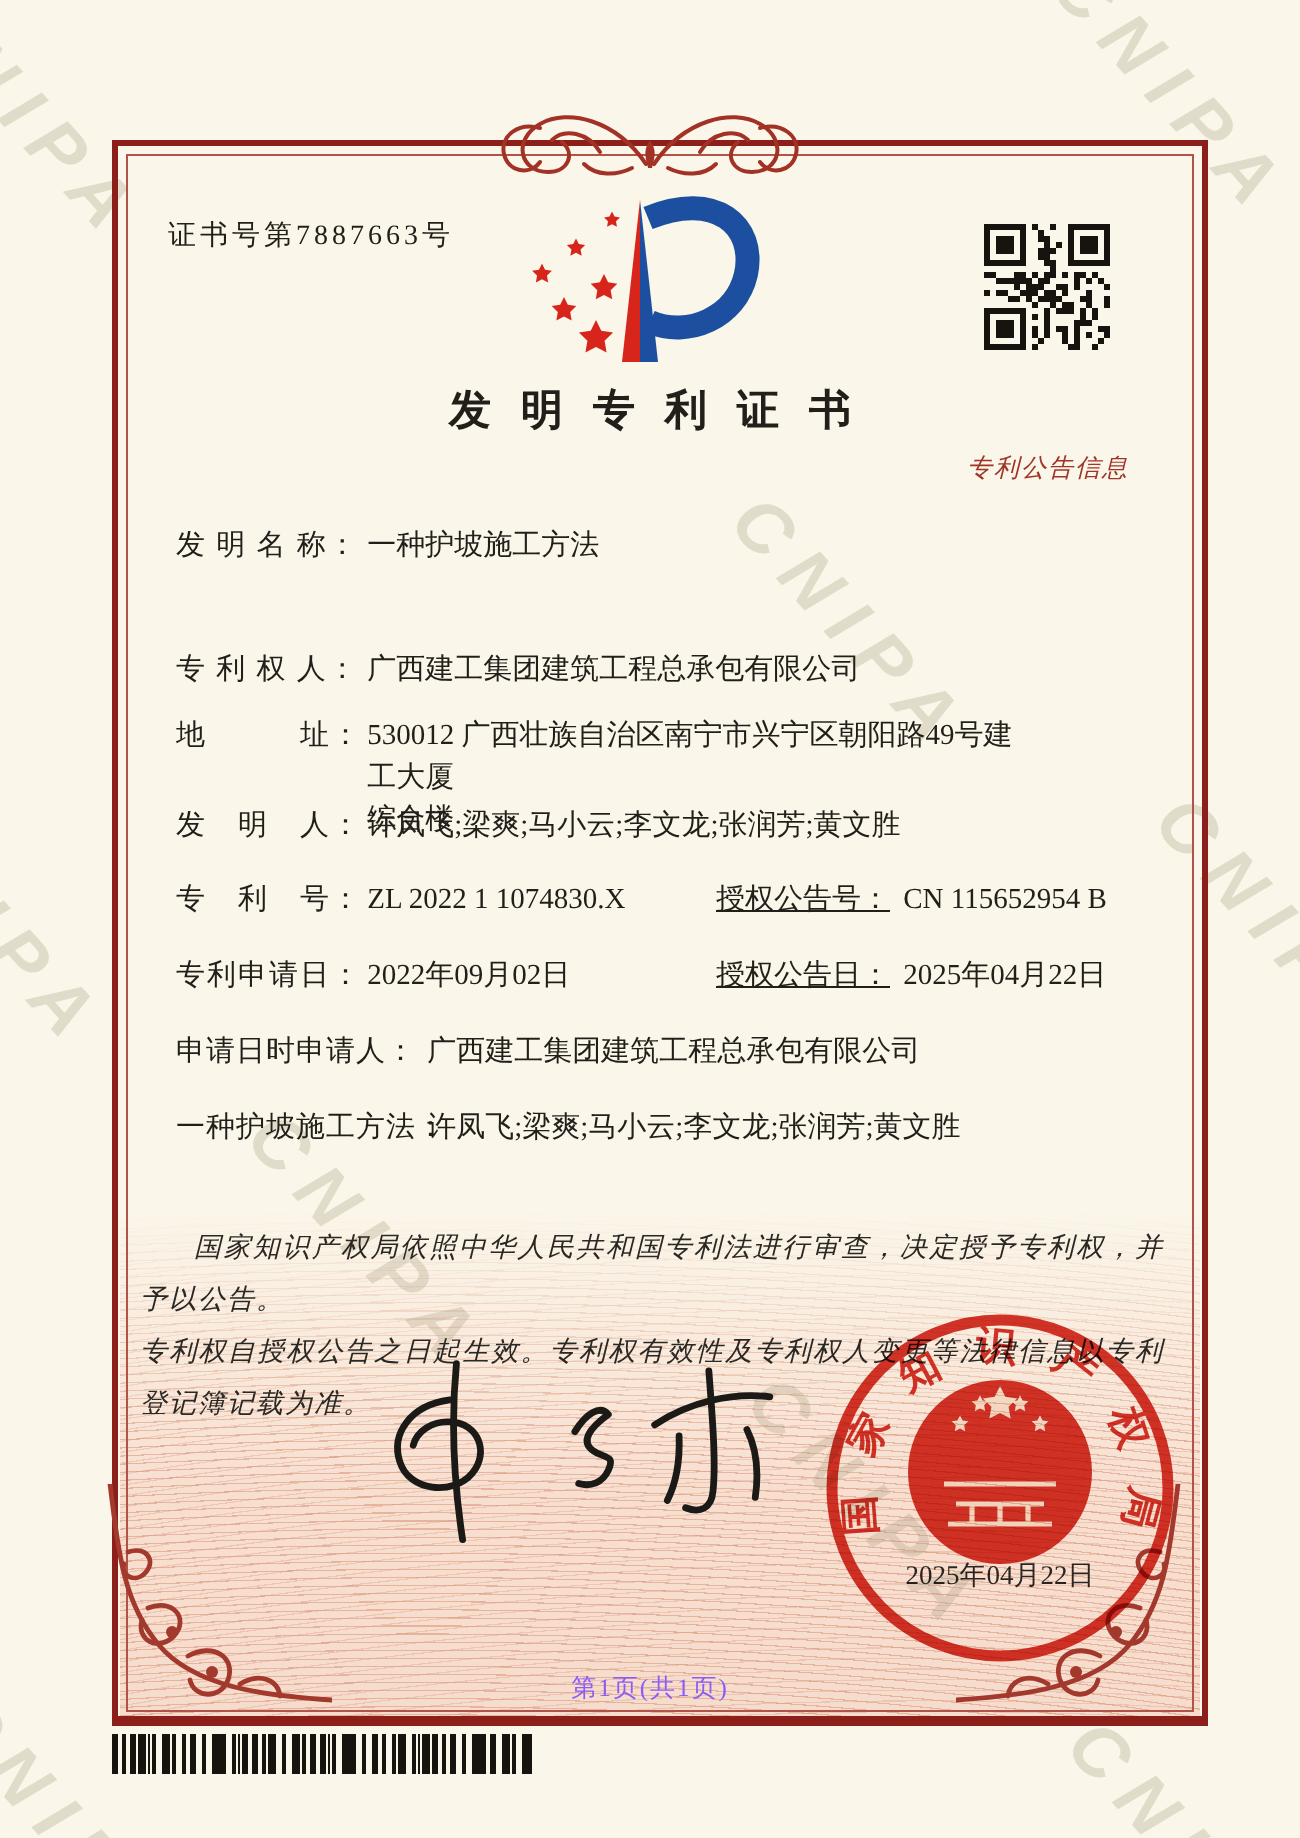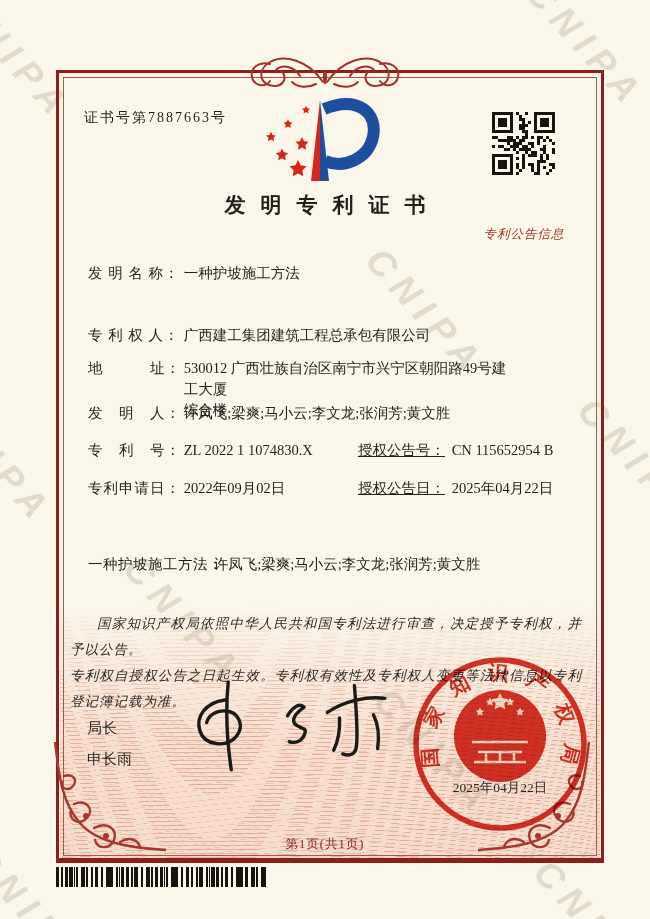--- a/index.html
+++ b/index.html
@@ -63,21 +63,21 @@
   
   .signer{position:absolute;left:87px;top:712px;font-family:"Liberation Sans",sans-serif;
           font-size:15px;line-height:31px;z-index:4;}
   .sig{position:absolute;left:182px;top:672px;z-index:4;}
 
   
   .seal{position:absolute;left:402px;top:656px;z-index:5;mix-blend-mode:multiply;opacity:0.93;}
 
   
   .footer{position:absolute;left:0;top:836px;width:100%;text-align:center;font-size:12.5px;
-          letter-spacing:1px;color:#7f1d1d;z-index:4;}
+          letter-spacing:1px;color:#8b5cf6;z-index:4;}
   .barcode{position:absolute;left:56px;top:867px;width:210px;height:20px;z-index:4;
            background-image:
              repeating-linear-gradient(90deg,#17140f 0 2px,rgba(0,0,0,0) 2px 5px),
              repeating-linear-gradient(90deg,#17140f 0 1px,rgba(0,0,0,0) 1px 9px),
              repeating-linear-gradient(90deg,#17140f 0 3px,rgba(0,0,0,0) 3px 13px);}
 
   
   .orn-top{position:absolute;left:182px;top:50px;z-index:4;}
   .orn-bl{position:absolute;left:50px;top:742px;z-index:4;}
   .orn-br{position:absolute;left:478px;top:742px;z-index:4;transform:scaleX(-1);}
@@ -308,32 +308,32 @@
     <span class="val">CN 115652954 B</span>
   </div>
   <div class="row y6">
     <span class="lbl">专利申请日：</span>
     <span class="val">2022年09月02日</span>
   </div>
   <div class="row-r y6">
     <span class="lbl">授权公告日：</span>
     <span class="val">2025年04月22日</span>
   </div>
+  <div class="row y7">
+    <span class="lbl-wide">申请日时申请人：</span>
+    <span class="val">广西建工集团建筑工程总承包有限公司</span>
+  </div>
   <div class="row y8">
     <span class="lbl-wide">一种护坡施工方法：</span>
     <span class="val">许凤飞;梁爽;马小云;李文龙;张润芳;黄文胜</span>
   </div>
 
   <div class="legal">国家知识产权局依照中华人民共和国专利法进行审查，决定授予专利权，并予以公告。
 专利权自授权公告之日起生效。专利权有效性及专利权人变更等法律信息以专利登记簿记载为准。</div>
 
-  <div class="signer">
-    <div>局长</div>
-    <div>申长雨</div>
-  </div>
   <svg class="sig" width="215" height="108" viewBox="0 0 215 108">
     <g fill="none" stroke="#1c1a17" stroke-width="3.4" stroke-linecap="round" stroke-linejoin="round" transform="rotate(-2,100,60)">
       <path d="M44,26 c-20,2 -30,16 -26,30 c4,15 26,18 36,7 c9,-10 4,-25 -10,-26 c-9,-1 -17,4 -19,11"></path>
       <path d="M48,8 c-4,30 -3,62 0,88"></path>
       <path d="M106,44 c6,-9 13,-13 17,-8 c-9,6 -15,13 -8,18 c5,4 11,2 7,10 c-3,6 -9,8 -15,6"></path>
       <path d="M146,42 c18,-11 40,-15 58,-12"></path>
       <path d="M174,16 c1,24 2,46 0,60 c-1,9 -7,11 -14,8"></path>
       <path d="M158,48 c0,13 -2,23 -7,32"></path>
       <path d="M192,46 c5,11 5,23 3,34"></path>
     </g>

